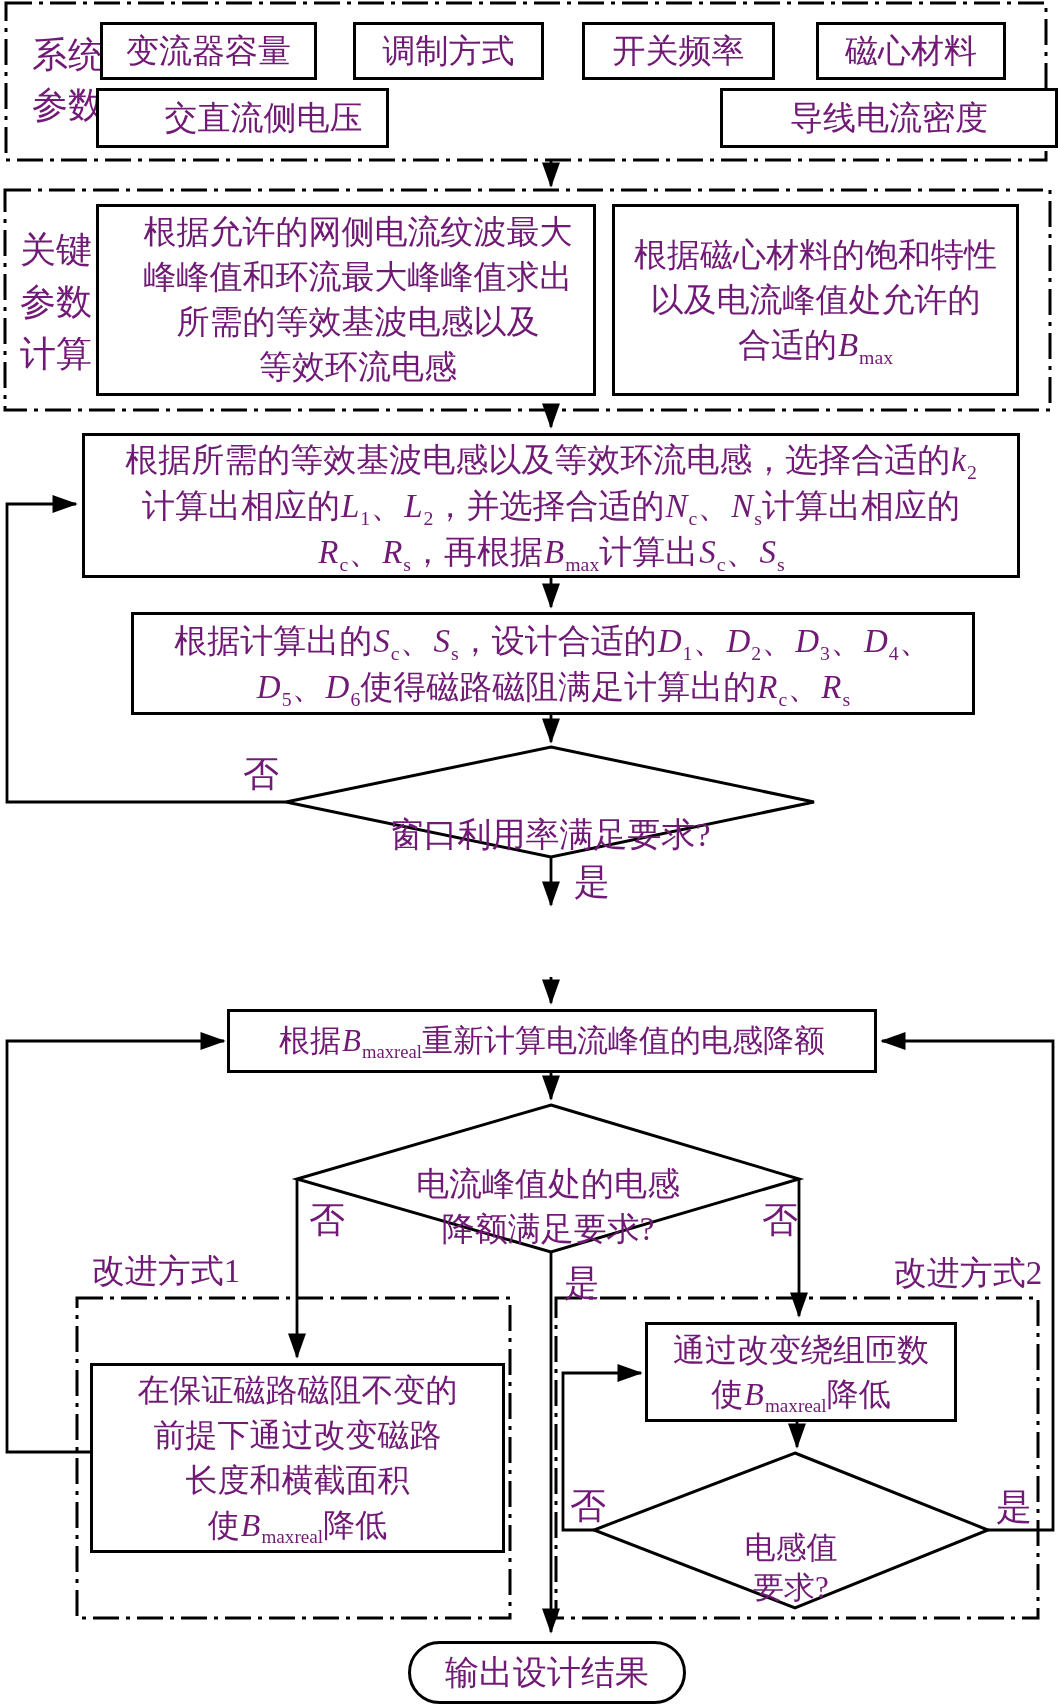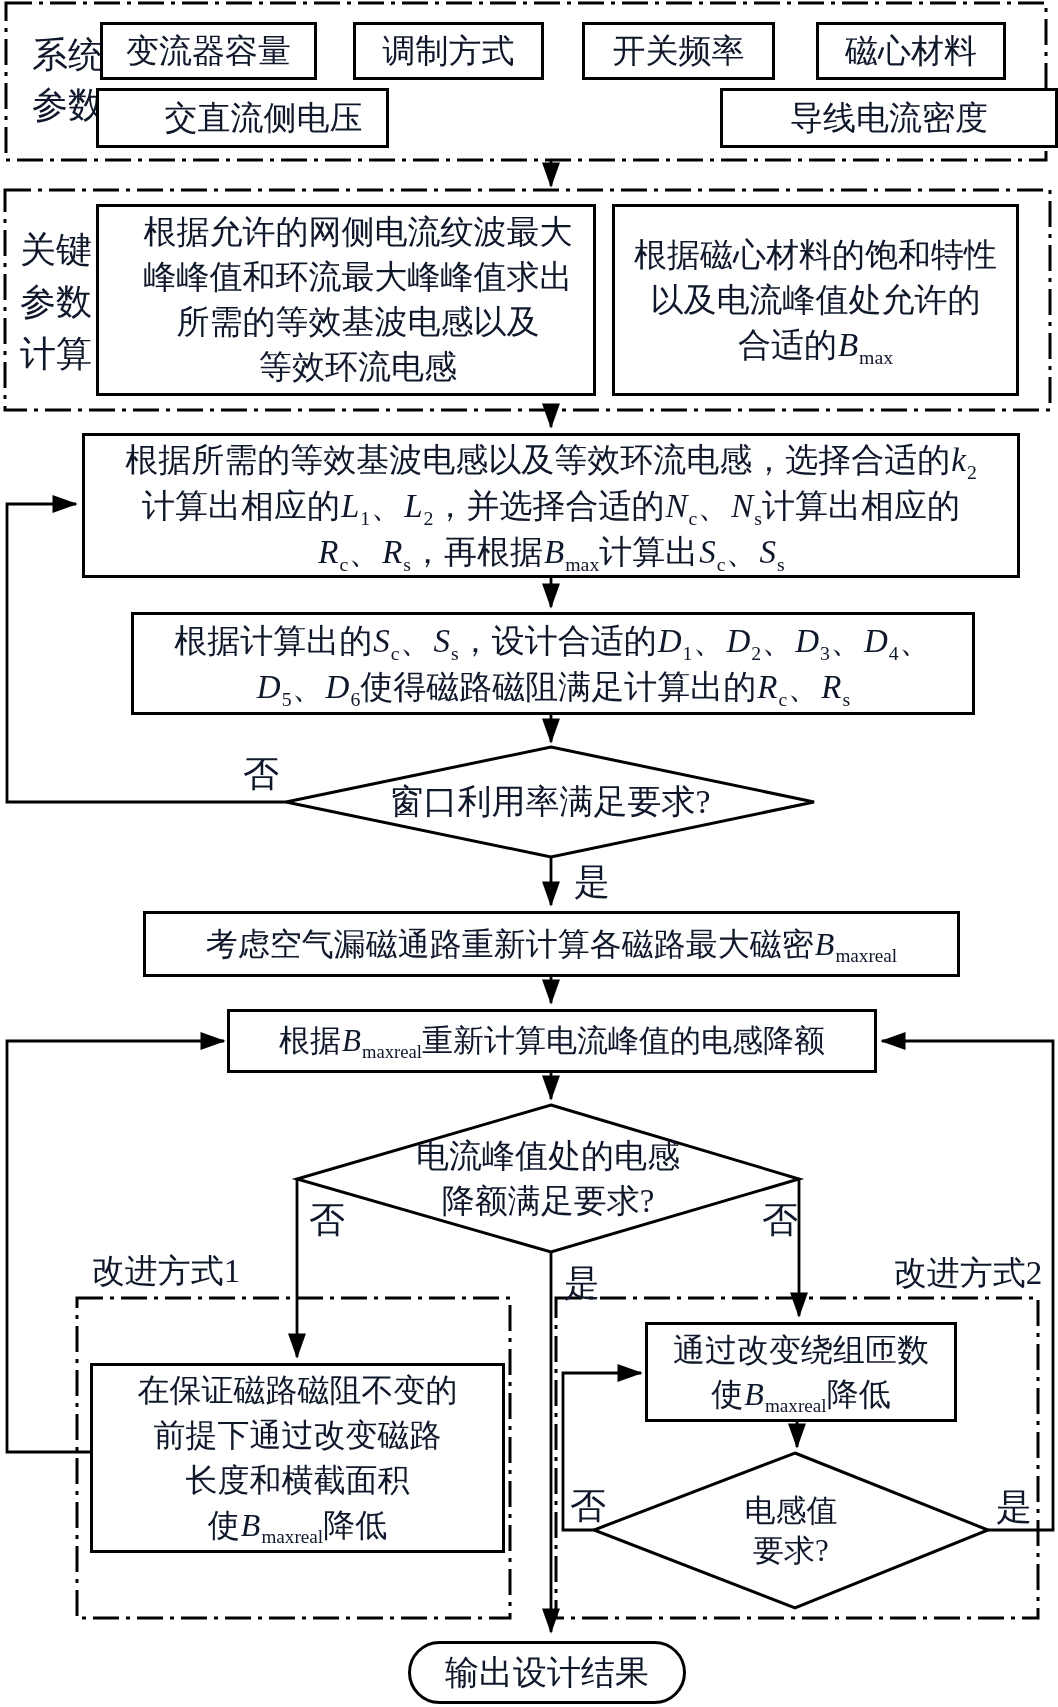--- a/index.html
+++ b/index.html
@@ -1,25 +1,25 @@
 <!DOCTYPE html>
 <html><head>
 <meta charset="utf-8">
 <style>
   html,body{margin:0;padding:0;background:#888;}
   #stage{
     position:relative;width:1058px;height:1707px;background:#ffffff;
-    font-family:"Liberation Serif","DejaVu Serif",serif;color:#0f172a;overflow:hidden;
+    font-family:"Liberation Serif","DejaVu Serif",serif;color:#701a75;overflow:hidden;
   }
   #wires{position:absolute;left:0;top:0;z-index:1;}
   .box{
     position:absolute;z-index:2;background:#fff;border:3px solid #000;box-sizing:border-box;
     display:flex;flex-direction:column;justify-content:center;align-items:center;text-align:center;
   }
-  .overlay{position:absolute;z-index:2;background:transparent;border:none;display:flex;flex-direction:column;justify-content:center;align-items:center;text-align:center;}
+  .overlay{position:absolute;z-index:2;background:transparent;border:none;display:flex;flex-direction:column;justify-content:flex-end;align-items:center;text-align:center;}
   .sect-title{position:absolute;z-index:2;display:flex;flex-direction:column;justify-content:center;align-items:center;text-align:center;font-size:36px;}
   .lbl{position:absolute;z-index:3;transform:translate(-50%,-50%);font-size:36px;white-space:nowrap;}
   .lbl-small{font-size:33px;}
   .t33{font-size:33px;line-height:46px;}
   .t32{font-size:32px;line-height:45px;}
   .t31{font-size:31px;line-height:40px;}
   .t34{font-size:34px;line-height:44px;}
   .ln{white-space:nowrap;}
   sub{font-size:0.6em;line-height:0;}
   i{font-style:italic;padding:0 1px;}
@@ -115,23 +115,20 @@
 
   <div class="box t33" style="left:131px;top:612px;width:844px;height:103px;">
     <div class="ln">根据计算出的<i>S</i><sub>c</sub>、<i>S</i><sub>s</sub>，设计合适的<i>D</i><sub>1</sub>、<i>D</i><sub>2</sub>、<i>D</i><sub>3</sub>、<i>D</i><sub>4</sub>、</div>
     <div class="ln"><i>D</i><sub>5</sub>、<i>D</i><sub>6</sub>使得磁路磁阻满足计算出的<i>R</i><sub>c</sub>、<i>R</i><sub>s</sub></div>
   </div>
 
   <div class="overlay t34" style="left:286px;top:747px;width:528px;height:110px;">
     <div class="ln">窗口利用率满足要求?</div>
   </div>
 
-  <div class="box t32" style="left:143px;top:911px;width:817px;height:66px;">
-    <div class="ln">考虑空气漏磁通路重新计算各磁路最大磁密<i>B</i><sub>maxreal</sub></div>
-  </div>
 
   <div class="box t31" style="left:227px;top:1009px;width:650px;height:64px;">
     <div class="ln">根据<i>B</i><sub>maxreal</sub>重新计算电流峰值的电感降额</div>
   </div>
 
   <div class="overlay t33" style="left:297px;top:1105px;width:502px;height:147px;line-height:45px;">
     <div class="ln">电流峰值处的电感</div>
     <div class="ln">降额满足要求?</div>
   </div>
 

